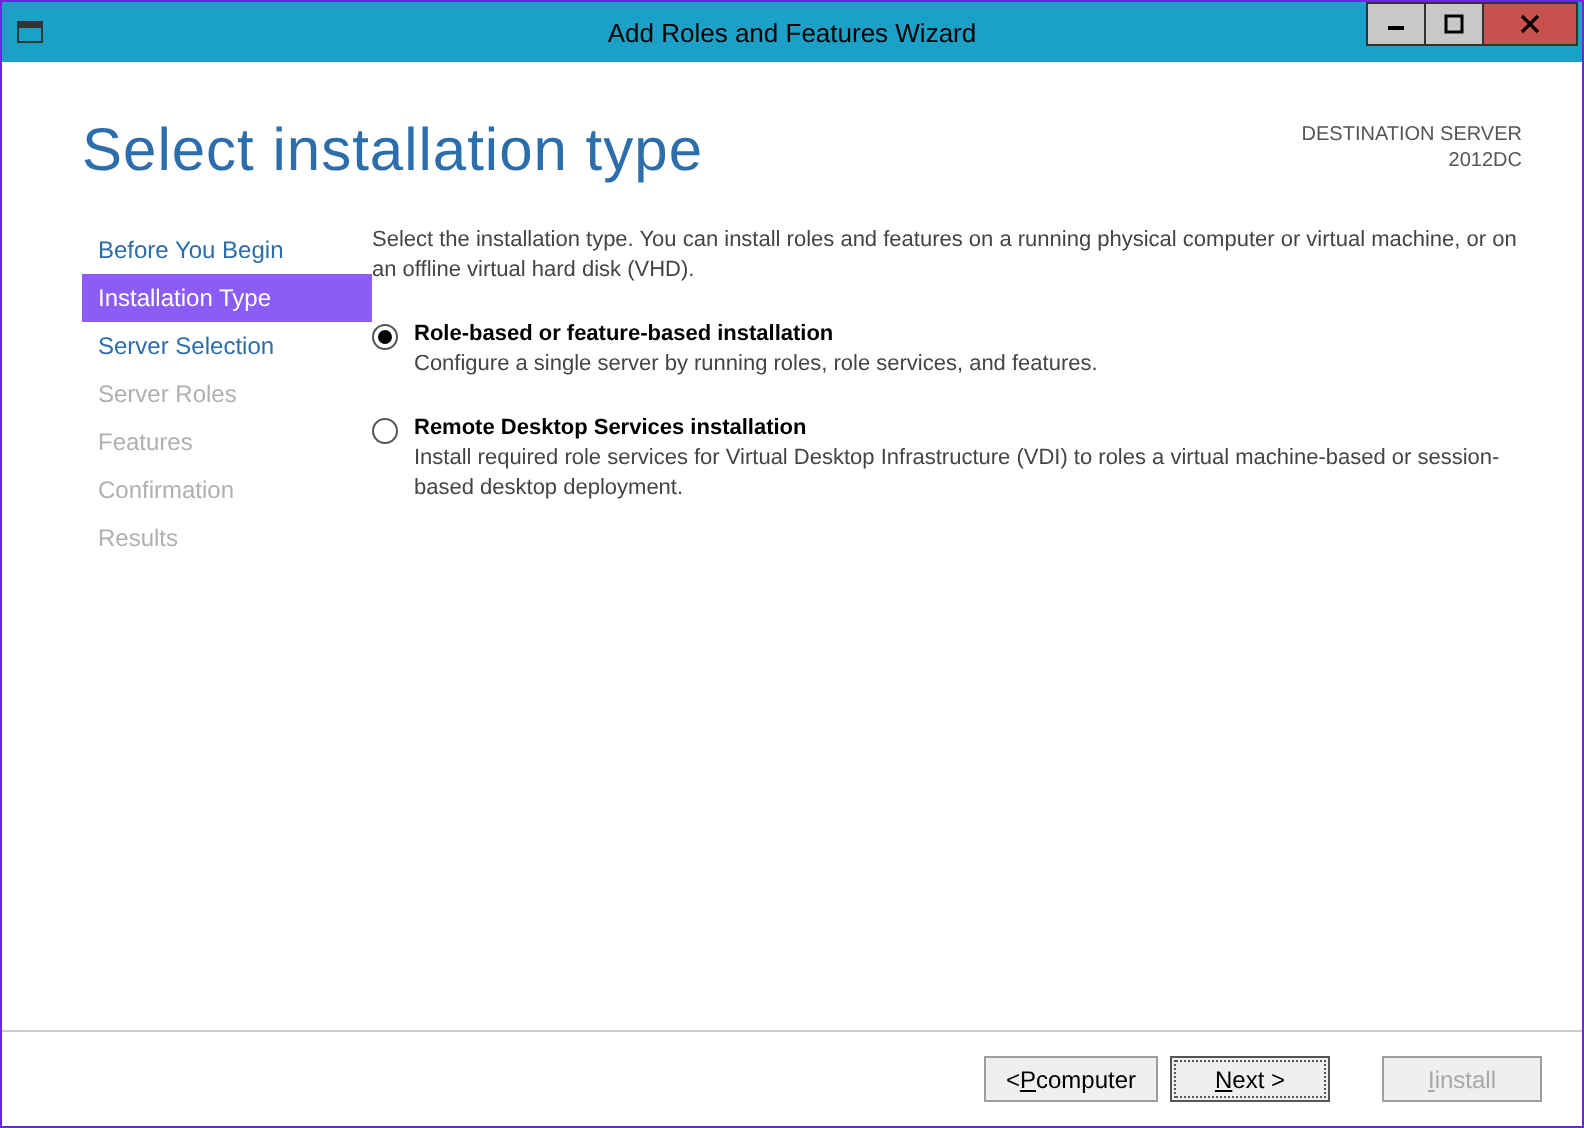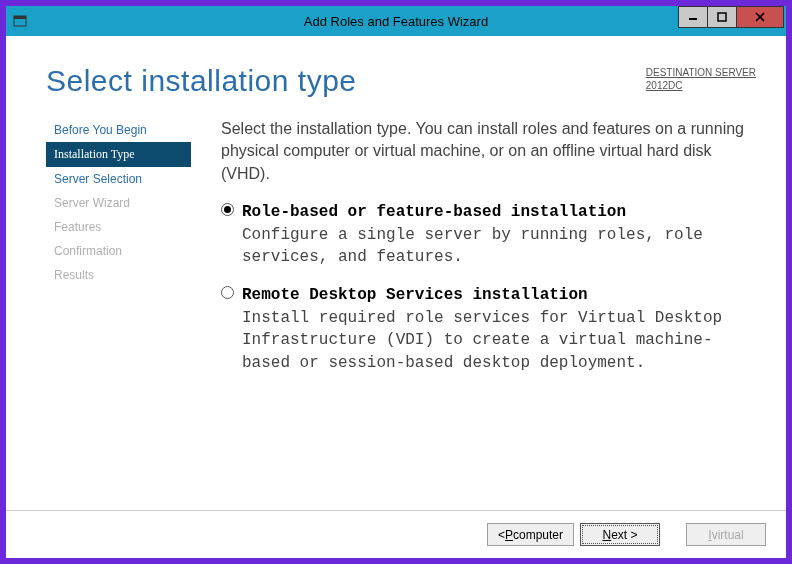--- a/index.html
+++ b/index.html
@@ -8,21 +8,21 @@
   font-size: 12px;
   background: #888;
   width: 792px;
   height: 564px;
   overflow: hidden;
 }
 .window {
   width: 792px;
   height: 564px;
   background: #fff;
-  border: 6px solid #6d28d9;
+  border: 1px solid #6d28d9;
   display: flex;
   flex-direction: column;
 }
 .titlebar {
   height: 30px;
   background: #1ba0c8;
   display: flex;
   align-items: center;
   position: relative;
 }
@@ -69,68 +69,64 @@
   padding: 28px 30px 10px 40px;
 }
 .page-title {
   color: #2b6eab;
   font-size: 30px;
   font-weight: 300;
   letter-spacing: 0.5px;
 }
 .dest-block {
   margin-left: auto;
-  text-align: left;
+  text-align: right;
   font-size: 10px;
   color: #555;
   line-height: 1.3;
   padding-top: 2px;
-  text-decoration: underline;
 }
 
 .body {
   flex: 1;
   display: flex;
   padding: 0 30px 0 40px;
-  gap: 30px;
 }
 .nav {
   width: 145px;
   padding-top: 10px;
 }
 .nav-item {
   font-size: 12px;
   color: #2b6eab;
   padding: 5px 8px;
   cursor: pointer;
 }
 .nav-item.active {
-  background: #0c4a6e;
+  background: #8b5cf6;
   color: #fff;
-  font-family: Liberation Serif, serif;
 }
 .nav-item.disabled {
   color: #b0b0b0;
   cursor: default;
 }
 
 .content {
   flex: 1;
   padding-top: 10px;
-  font-size: 16px;
+  font-size: 11px;
   color: #333;
   line-height: 1.4;
 }
 .intro { margin-bottom: 16px; color: #444; }
 .option {
   display: flex;
   align-items: flex-start;
   margin-bottom: 16px;
   gap: 8px;
-  font-family: Liberation Mono, monospace;
 }
 .radio {
   width: 13px; height: 13px;
   border: 1px solid #555;
   border-radius: 50%;
   margin-top: 2px;
   flex-shrink: 0;
   position: relative;
 }
 .radio.selected::after {
@@ -208,57 +204,57 @@
       <div>DESTINATION SERVER</div>
       <div>2012DC</div>
     </div>
   </div>
 
   <div class="body">
     <div class="nav">
       <div class="nav-item">Before You Begin</div>
       <div class="nav-item active">Installation Type</div>
       <div class="nav-item">Server Selection</div>
-      <div class="nav-item disabled">Server Wizard</div>
+      <div class="nav-item disabled">Server Roles</div>
       <div class="nav-item disabled">Features</div>
       <div class="nav-item disabled">Confirmation</div>
       <div class="nav-item disabled">Results</div>
     </div>
 
     <div class="content">
       <div class="intro">Select the installation type. You can install roles and features on a running physical computer or virtual machine, or on an offline virtual hard disk (VHD).</div>
 
       <div class="option">
         <div class="radio selected"></div>
         <div class="opt-text">
           <div class="opt-title">Role-based or feature-based installation</div>
           <div class="opt-desc">Configure a single server by running roles, role services, and features.</div>
         </div>
       </div>
 
       <div class="option">
         <div class="radio"></div>
         <div class="opt-text">
           <div class="opt-title">Remote Desktop Services installation</div>
-          <div class="opt-desc">Install required role services for Virtual Desktop Infrastructure (VDI) to create a virtual machine-based or session-based desktop deployment.</div>
+          <div class="opt-desc">Install required role services for Virtual Desktop Infrastructure (VDI) to roles a virtual machine-based or session-based desktop deployment.</div>
         </div>
       </div>
     </div>
   </div>
 
   <div class="footer">
     <div class="btn">
         <span>&lt; </span>
         <span class="underline">P</span>
         <span>computer</span>
       </div>
     <div class="btn default">
         <span class="underline">N</span>
         <span>ext &gt;</span>
       </div>
     <div style="width:14px"></div>
     <div class="btn disabled">
         <span class="underline">I</span>
-        <span>virtual</span>
+        <span>install</span>
       </div>
   </div>
 
 </div>
 
 </body></html>

